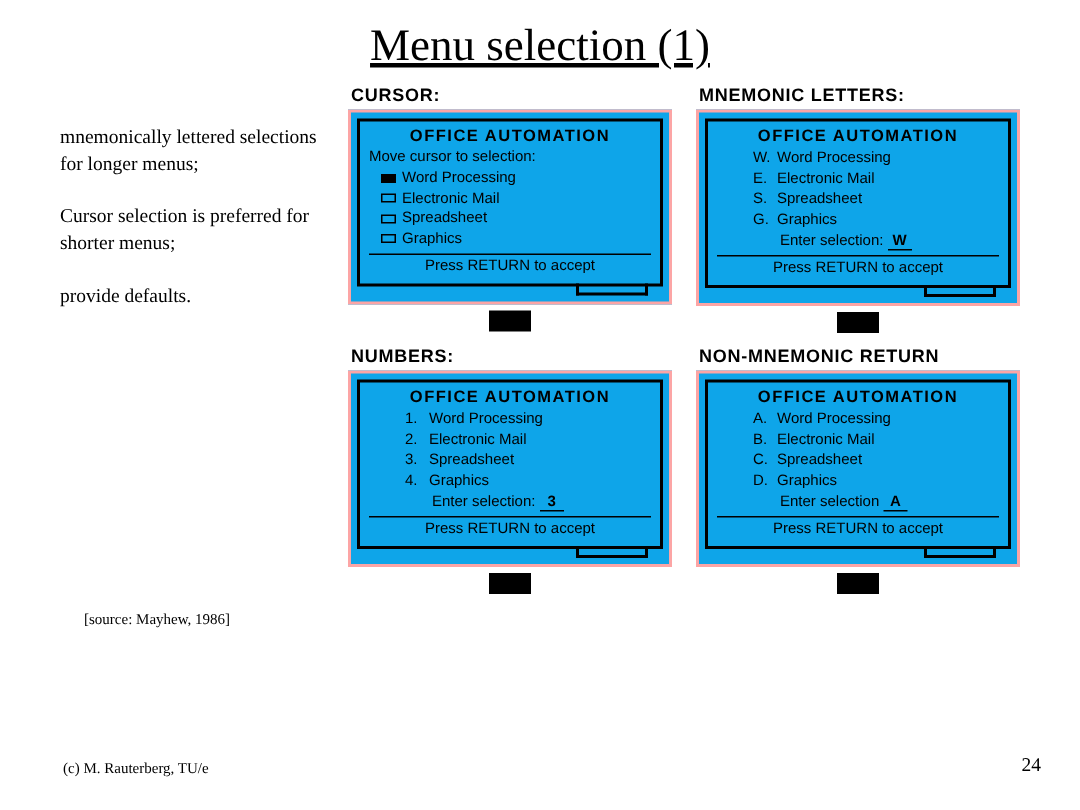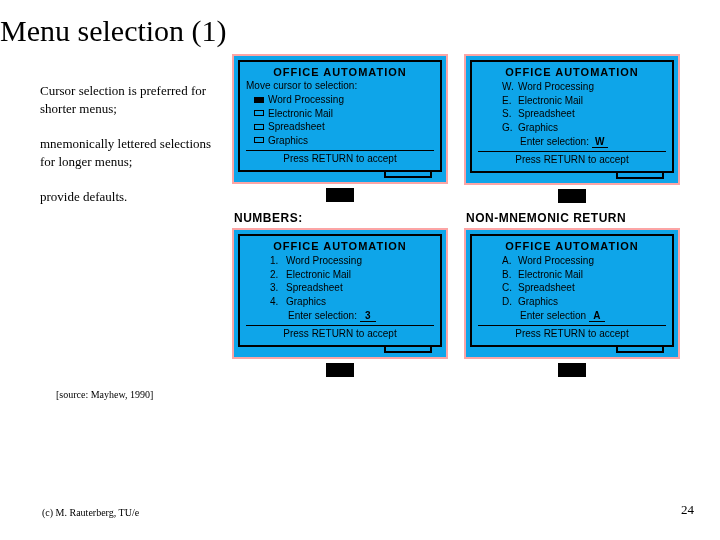--- a/index.html
+++ b/index.html
@@ -6,24 +6,26 @@
   body {
     margin: 0;
     width: 720px;
     height: 540px;
     font-family: Georgia, 'Times New Roman', serif;
     background: #fff;
     color: #000;
     position: relative;
   }
   .title {
+    text-align: center;
     font-size: 30px;
     padding-top: 14px;
     padding-bottom: 6px;
     font-family: 'Times New Roman', serif;
+    text-decoration: underline;
   }
   .content {
     display: flex;
     padding: 0 40px;
   }
   .left {
     width: 180px;
     padding-top: 28px;
     font-size: 13px;
     line-height: 1.35;
@@ -138,28 +140,29 @@
   }
 </style>
 </head>
 <body>
 
 <div class="title">Menu selection (1)</div>
 
 <div class="content">
 
   <div class="left">
+    <p>mnemonically lettered selections for longer menus;</p>
     <p>Cursor selection is preferred for shorter menus;</p>
-    <p>mnemonically lettered selections for longer menus;</p>
     <p>provide defaults.</p>
   </div>
 
   <div class="right">
 
     <div class="panel">
+      <div class="panel-label">CURSOR:</div>
       <div class="monitor">
         <div class="screen">
           <div class="screen-title">OFFICE AUTOMATION</div>
           <div class="instruction">Move cursor to selection:</div>
           <div class="items">
             <div class="item-row">
                 <span class="cursor-box filled"></span>
                 <span>Word Processing</span>
               </div>
             <div class="item-row">
@@ -176,20 +179,21 @@
               </div>
           </div>
           <div class="press-line">Press RETURN to accept</div>
         </div>
         <div class="monitor-slot"></div>
       </div>
       <div class="stand"></div>
     </div>
 
     <div class="panel">
+      <div class="panel-label">MNEMONIC LETTERS:</div>
       <div class="monitor">
         <div class="screen">
           <div class="screen-title">OFFICE AUTOMATION</div>
           <div class="items" style="padding-left:24px;">
             <div class="item-row">
                 <span class="prefix">W.</span>
                 <span>Word Processing</span>
               </div>
             <div class="item-row">
                 <span class="prefix">E.</span>
@@ -279,15 +283,15 @@
           <div class="press-line">Press RETURN to accept</div>
         </div>
         <div class="monitor-slot"></div>
       </div>
       <div class="stand"></div>
     </div>
 
   </div>
 </div>
 
-<div class="source">[source: Mayhew, 1990]</div>
+<div class="source">[source: Mayhew, 1986]</div>
 <div class="copyright">(c) M. Rauterberg, TU/e</div>
 <div class="pagenum">24</div>
 
 </body></html>

